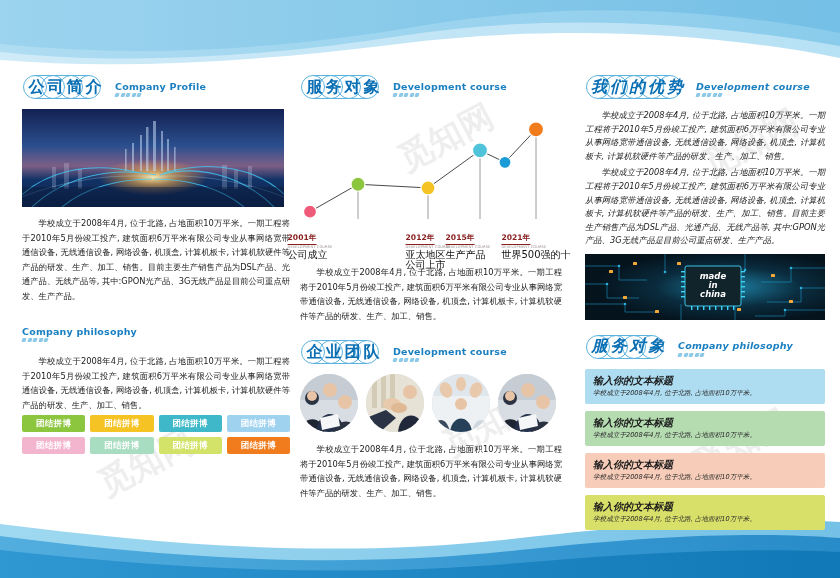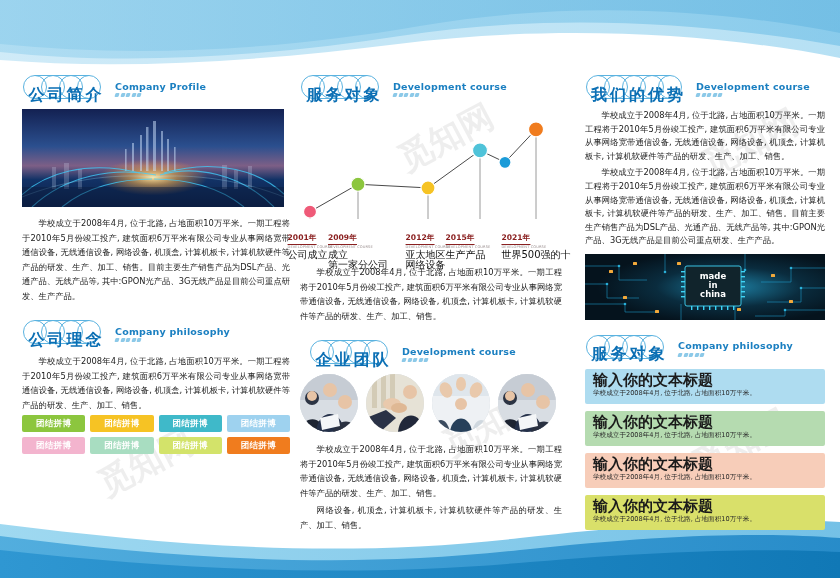--- a/index.html
+++ b/index.html
@@ -21,31 +21,31 @@
     position: absolute; left: 0; width: 840px;
     pointer-events: none;
   }
   .wave-top { top: 0; height: 72px; }
   .wave-bottom { bottom: 0; height: 68px; }
 
   
   .col { position: absolute; top: 72px; }
   .col-left   { left: 22px;  width: 268px; }
   .col-center { left: 300px; width: 262px; }
-  .col-right  { left: 585px; width: 240px; }
+  .col-right  { left: 585px; width: 240px; font-style: italic; }
 
   
   .sec-head {
     display: flex; align-items: flex-end; gap: 7px;
     margin-bottom: 9px; height: 28px;
   }
   .cloud-wrap { position: relative; height: 26px; }
   .cloud-wrap svg { display: block; }
   .cn-title {
-    position: absolute; left: 0; top: 8px;
+    position: absolute; left: 0; top: 0;
     width: 100%; height: 26px;
     display: flex; align-items: center; justify-content: center;
     font-size: 16px; font-weight: bold; color: #0b6fb4;
     letter-spacing: 3px; text-indent: 3px;
     font-family: "DejaVu Sans", sans-serif;
   }
   .en-block { padding-bottom: 3px; }
   .en-title {
     font-size: 9.5px; font-weight: bold; color: #1a7fc1;
     letter-spacing: .2px; line-height: 10px;
@@ -99,21 +99,21 @@
     overflow: hidden; position: relative;
     background: #cfd6dd;
   }
 
   
   .svc-box {
     width: 240px; padding: 5px 8px 6px 8px;
     margin-bottom: 7px; border-radius: 2px;
   }
   .svc-title {
-    font-size: 15px; font-weight: bold; color: #1b1b1b;
+    font-size: 10px; font-weight: bold; color: #1b1b1b;
     font-family: "DejaVu Sans", sans-serif; line-height: 13px;
   }
   .svc-desc {
     font-size: 6.6px; color: #2a2a2a; line-height: 10px;
     font-family: "DejaVu Sans", sans-serif; margin-top: 1px;
   }
 
   
   .chart-box { position: relative; width: 262px; height: 118px; margin-top: -2px; }
   .tl-labels {
@@ -267,32 +267,20 @@
         <g stroke="#9fe6ff" fill="none" stroke-width=".6" opacity=".45">
           <path d="M0,88 C40,72 90,64 131,68 C172,64 222,72 262,88"></path>
         </g>
         <rect x="0" y="78" width="262" height="20" fill="#0a1c3e" opacity=".45"></rect>
       </svg>
     </div>
 
     <p class="body">学校成立于2008年4月, 位于北路, 占地面积10万平米。一期工程将于2010年5月份竣工投产, 建筑面积6万平米有限公司专业从事网络宽带通信设备, 无线通信设备, 网络设备, 机顶盒, 计算机板卡, 计算机软硬件等产品的研发、生产、加工、销售。目前主要生产销售产品为DSL产品、光通产品、无线产品等, 其中:GPON光产品、3G无线产品是目前公司重点研发、生产产品。</p>
 
     <div class="sec-head" style="margin-top:14px;">
-      <div class="cloud-wrap">
-        <svg width="86" height="26" viewBox="0 0 86 26">
-          <g fill="none" stroke="#5bb3e0" stroke-width="1">
-            <circle cx="13" cy="13" r="11.5"></circle>
-              <circle cx="31" cy="13" r="11.5"></circle>
-            <circle cx="49" cy="13" r="11.5"></circle>
-              <circle cx="67" cy="13" r="11.5"></circle>
-            <path d="M13,1.5 H67 M13,24.5 H67"></path>
-          </g>
-        </svg>
-        <div class="cn-title">公司理念</div>
-      </div>
       <div class="en-block">
         <div class="en-title">Company philosophy</div>
         <div class="en-dots">
             <i></i>
             <i></i>
             <i></i>
             <i></i>
             <i></i>
           </div>
       </div>
@@ -350,29 +338,28 @@
           <circle cx="205" cy="55.31428571428572" r="6" fill="#1b9bd8" stroke="#ffffff" stroke-width="1.2"></circle>
           <circle cx="10" cy="104.68571428571428" r="6.5" fill="#ef5a78" stroke="#ffffff" stroke-width="1.2"></circle>
           <circle cx="58" cy="77.25714285714287" r="7" fill="#8cc63e" stroke="#ffffff" stroke-width="1.2"></circle>
           <circle cx="128" cy="80.91428571428571" r="7" fill="#f6c324" stroke="#ffffff" stroke-width="1.2"></circle>
           <circle cx="180" cy="43.42857142857143" r="7.5" fill="#4fc3d9" stroke="#ffffff" stroke-width="1.2"></circle>
           <circle cx="236" cy="22.400000000000006" r="7.5" fill="#f07c1e" stroke="#ffffff" stroke-width="1.2"></circle>
         </svg>
     </div>
     <div class="tl-labels" id="tl-labels">
         <div class="tl-item" style="left:10px"><div class="tl-year">2001年</div><div class="tl-en">DEVELOPMENT COURSE</div><div class="tl-desc">公司成立</div></div>
-        <div class="tl-item" style="left:58px"><div class="tl-year">2009年</div><div class="tl-en">DEVELOPMENT COURSE</div><div class="tl-desc">成立</div><div class="tl-desc">第一家分公司</div></div>
-        <div class="tl-item" style="left:128px"><div class="tl-year">2012年</div><div class="tl-en">DEVELOPMENT COURSE</div><div class="tl-desc">亚太地区</div><div class="tl-desc">网络设备</div></div>
+        <div class="tl-item" style="left:128px"><div class="tl-year">2012年</div><div class="tl-en">DEVELOPMENT COURSE</div><div class="tl-desc">亚太地区</div><div class="tl-desc">公司上市</div></div>
         <div class="tl-item" style="left:168px"><div class="tl-year">2015年</div><div class="tl-en">DEVELOPMENT COURSE</div><div class="tl-desc">生产产品</div></div>
         <div class="tl-item" style="left:236px"><div class="tl-year">2021年</div><div class="tl-en">DEVELOPMENT COURSE</div><div class="tl-desc">世界500强的十</div></div>
       </div>
 
     <p class="body" style="margin-top:6px;">学校成立于2008年4月, 位于北路, 占地面积10万平米。一期工程将于2010年5月份竣工投产, 建筑面积6万平米有限公司专业从事网络宽带通信设备, 无线通信设备, 网络设备, 机顶盒, 计算机板卡, 计算机软硬件等产品的研发、生产、加工、销售。</p>
 
-    <div class="sec-head" style="margin-top:14px;margin-left:9px;">
+    <div class="sec-head" style="margin-top:14px;">
       <div class="cloud-wrap">
         <svg width="86" height="26" viewBox="0 0 86 26">
           <g fill="none" stroke="#5bb3e0" stroke-width="1">
             <circle cx="13" cy="13" r="11.5"></circle>
               <circle cx="31" cy="13" r="11.5"></circle>
             <circle cx="49" cy="13" r="11.5"></circle>
               <circle cx="67" cy="13" r="11.5"></circle>
             <path d="M13,1.5 H67 M13,24.5 H67"></path>
           </g>
         </svg>
@@ -445,21 +432,20 @@
           <circle cx="30" cy="16" r="7" fill="#e7c4a6"></circle>
             <path d="M16,58 C18,34 42,34 44,58 Z" fill="#243049"></path>
           <circle cx="45" cy="28" r="7" fill="#e7c4a6"></circle>
             <path d="M33,58 C36,44 56,44 58,58 Z" fill="#2a3141"></path>
           <path d="M20,44 L38,40 L40,52 L22,56 Z" fill="#f4f6f8"></path>
         </svg>
       </div>
     </div>
 
     <p class="body">学校成立于2008年4月, 位于北路, 占地面积10万平米。一期工程将于2010年5月份竣工投产, 建筑面积6万平米有限公司专业从事网络宽带通信设备, 无线通信设备, 网络设备, 机顶盒, 计算机板卡, 计算机软硬件等产品的研发、生产、加工、销售。</p>
-    <p class="body">网络设备, 机顶盒, 计算机板卡, 计算机软硬件等产品的研发、生产、加工、销售。</p>
   </div>
 
   <div class="col col-right">
 
     <div class="sec-head">
       <div class="cloud-wrap">
         <svg width="104" height="26" viewBox="0 0 104 26">
           <g fill="none" stroke="#5bb3e0" stroke-width="1">
             <circle cx="13" cy="13" r="11.5"></circle>
               <circle cx="31" cy="13" r="11.5"></circle>

